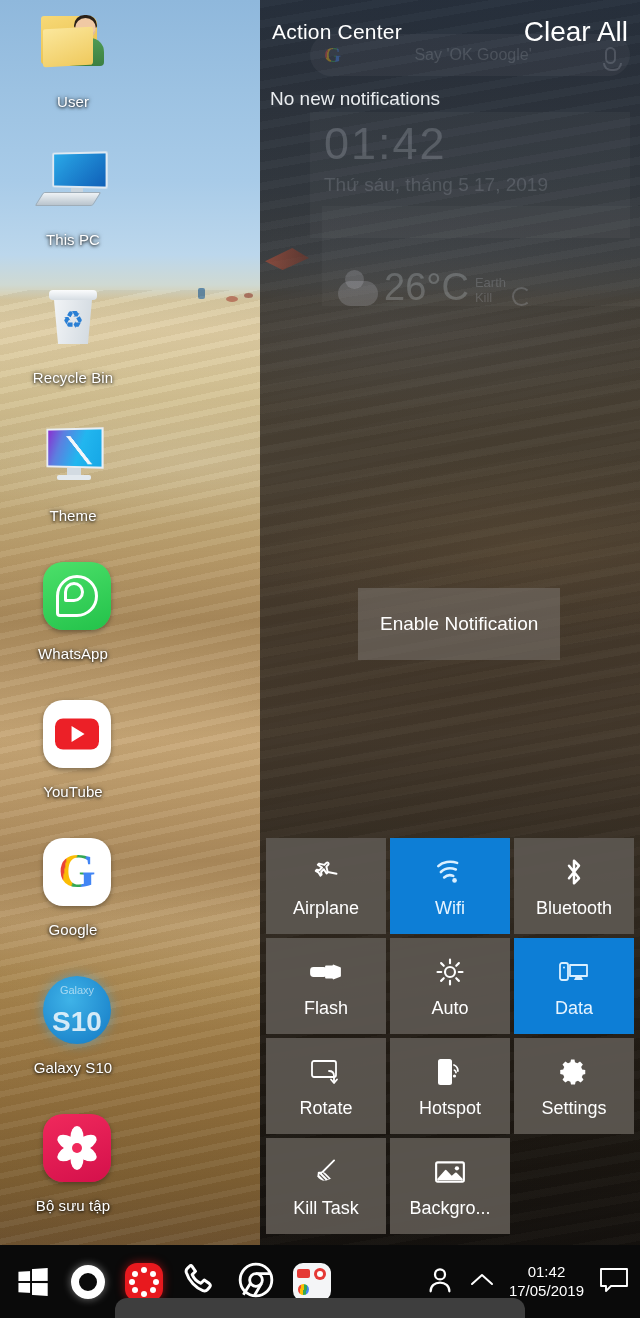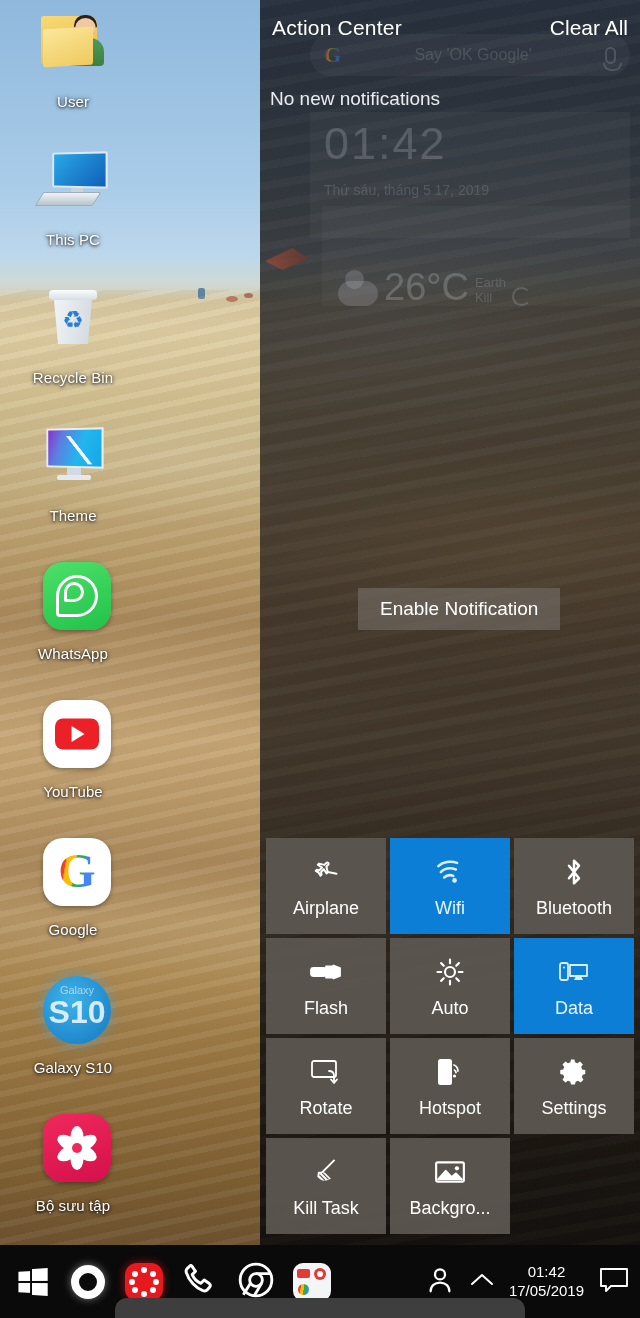--- a/index.html
+++ b/index.html
@@ -191,22 +191,22 @@
   .s10 {
     background:radial-gradient(circle at 40% 35%,#3fb3e8,#1278c4);
     border-radius:50%;
     box-shadow:0 0 12px rgba(60,170,235,.55);
   }
   .s10 .sml {
     position:absolute; left:0; right:0; top:8px; text-align:center;
     color:rgba(255,255,255,.55); font-size:11px;
   }
   .s10 .big {
-    position:absolute; left:0; right:0; top:20px; 
-    color:rgba(255,255,255,.8); font-size:32px; font-weight:bold; line-height:1;
+    position:absolute; left:0; right:0; top:32px; 
+    color:rgba(255,255,255,.8); font-size:28px; font-weight:bold; line-height:1;
   }
 
   .bst { background:linear-gradient(160deg,#f0295c,#d4104b); }
   .bst .flower {
     position:absolute; left:50%; top:50%; transform:translate(-50%,-50%);
     width:42px; height:42px;
   }
   .bst .pt {
     position:absolute; left:50%; top:50%; width:13px; height:22px;
     background:#fff; border-radius:50%;
@@ -239,21 +239,21 @@
     pointer-events:none;
   }
 
   .pnl-header {
     position:absolute; left:0; top:16px; width:100%;
     display:flex; justify-content:space-between; align-items:center;
     padding:0 12px;
     z-index:4;
   }
   .pnl-title { color:#fff; font-size:21px; font-weight:normal; letter-spacing:.2px; }
-  .pnl-clear { color:#fff; font-size:21px; cursor:pointer; }
+  .pnl-clear { color:#fff; font-size:28px; cursor:pointer; }
 
   .pnl-nonotif {
     position:absolute; left:10px; top:88px; z-index:4;
     color:#e9ecef; font-size:19px;
   }
 
   
   .ghost-search {
     position:absolute; left:50px; top:34px; width:320px; height:42px;
     background:rgba(255,255,255,0.045); border-radius:21px;
@@ -280,21 +280,21 @@
   }
 
   .ghost-clock {
     position:absolute; left:50px; top:112px; width:320px; height:126px;
     background:rgba(255,255,255,0.035); z-index:2; padding:6px 14px 0 14px;
   }
   .ghost-clock .gc-time {
     color:rgba(225,230,238,0.20); font-size:45px; letter-spacing:2px; line-height:1.15;
   }
   .ghost-clock .gc-date {
-    color:rgba(215,220,230,0.17); font-size:14px; margin-top:12px;
+    color:rgba(215,220,230,0.17); font-size:19px; margin-top:4px;
   }
 
   .ghost-weather {
     position:absolute; left:62px; top:206px; width:320px; height:100px;
     background:rgba(255,255,255,0.028); z-index:2;
     display:flex; align-items:flex-end; padding:0 16px; gap:6px;
   }
   .ghost-weather .gw-cloud {
     width:40px; height:25px; background:rgba(220,224,232,0.18);
     border-radius:14px; position:relative;
@@ -318,21 +318,21 @@
     background:linear-gradient(100deg,#c4533a,#6f2f22);
     clip-path:polygon(0 60%,62% 0,100% 46%,40% 100%);
     opacity:.55;
   }
 
   
   .toast {
     position:absolute; left:98px; top:588px; z-index:6;
     background:rgba(118,112,105,0.60);
     color:#fff; font-size:19px;
-    padding:10px 22px;
+    padding:25px 22px;
   }
 
   
   .tiles {
     position:absolute; left:6px; top:838px; width:368px;
     display:grid;
     grid-template-columns:repeat(3,1fr);
     gap:4px;
     z-index:6;
   }

